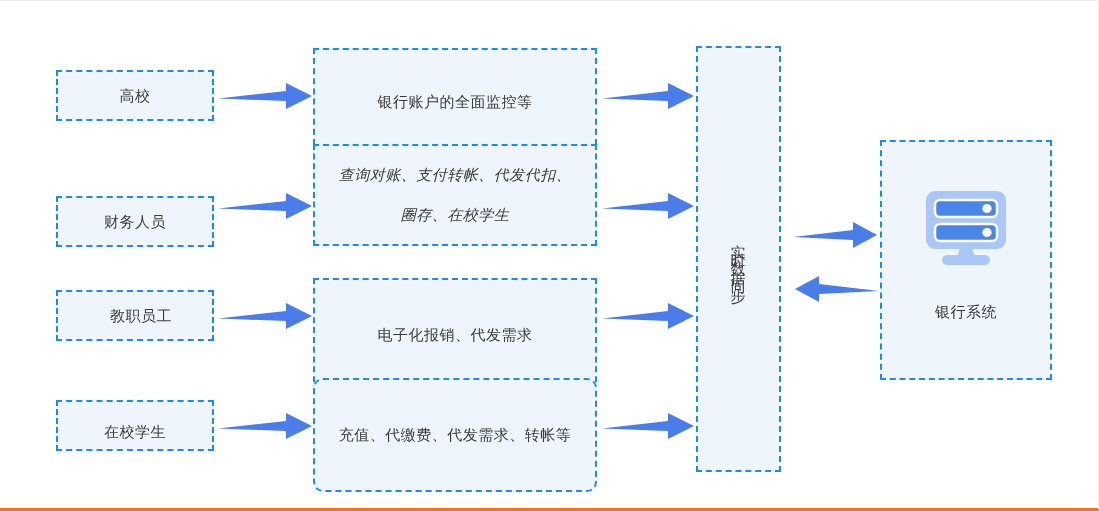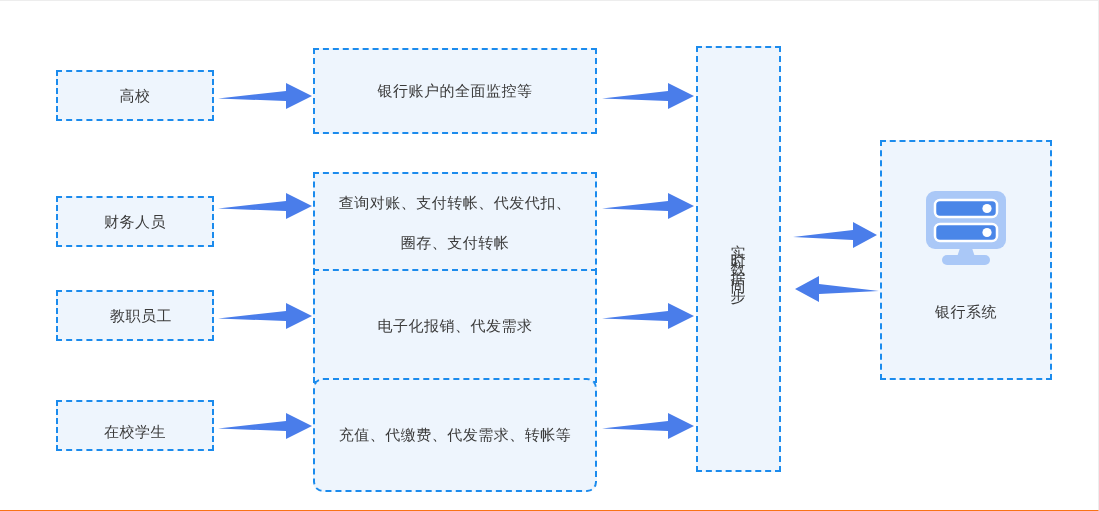--- a/index.html
+++ b/index.html
@@ -9,21 +9,21 @@
   }
   body {
     font-family: "Liberation Sans", "DejaVu Sans", sans-serif;
   }
   #canvas {
     position: relative;
     width: 1099px;
     height: 511px;
     background: #ffffff;
     border-top: 1px solid #ededed;
-    border-bottom: 1px solid #f97316;
+    border-bottom: 3px solid #f97316;
     border-right: 1px solid #ededed;
     box-sizing: border-box;
     overflow: hidden;
   }
 
   
   .node {
     position: absolute;
     box-sizing: border-box;
     background: #eef5fd;
@@ -41,23 +41,23 @@
 
   
   .actor { width: 158px; height: 51px; }
   .actor-1 { left: 56px;  top: 69px; }
   .actor-2 { left: 56px;  top: 195px; }
   .actor-3 { left: 56px;  top: 289px; padding-left: 12px; }
   .actor-4 { left: 56px;  top: 399px; align-items: flex-end; }
 
   
   .service { width: 284px; left: 313px; }
-  .service-1 { top: 47px;  height: 86px; }
-  .service-2 { top: 171px; height: 102px; }
-  .service-3 { top: 268px; height: 114px; }
+  .service-1 { top: 47px;  height: 107px; }
+  .service-2 { top: 143px; height: 102px; font-style: italic; }
+  .service-3 { top: 277px; height: 114px; }
   .service-4 { top: 377px; height: 114px; border-radius: 10px; }
   .service .txt { line-height: 40px; }
 
   
   .sync {
     left: 696px;
     top: 45px;
     width: 85px;
     height: 426px;
   }
@@ -108,21 +108,21 @@
   </div>
 
   <div class="node service service-1">
     <div>
       <span class="txt">银行账户的全面监控等</span>
     </div>
   </div>
   <div class="node service service-2">
     <div>
       <span class="txt">查询对账、支付转帐、代发代扣、</span>
-      <span class="txt">圈存、支付转帐</span>
+      <span class="txt">圈存、在校学生</span>
     </div>
   </div>
   <div class="node service service-3">
     <div>
       <span class="txt">电子化报销、代发需求</span>
     </div>
   </div>
   <div class="node service service-4">
     <div>
       <span class="txt">充值、代缴费、代发需求、转帐等</span>

